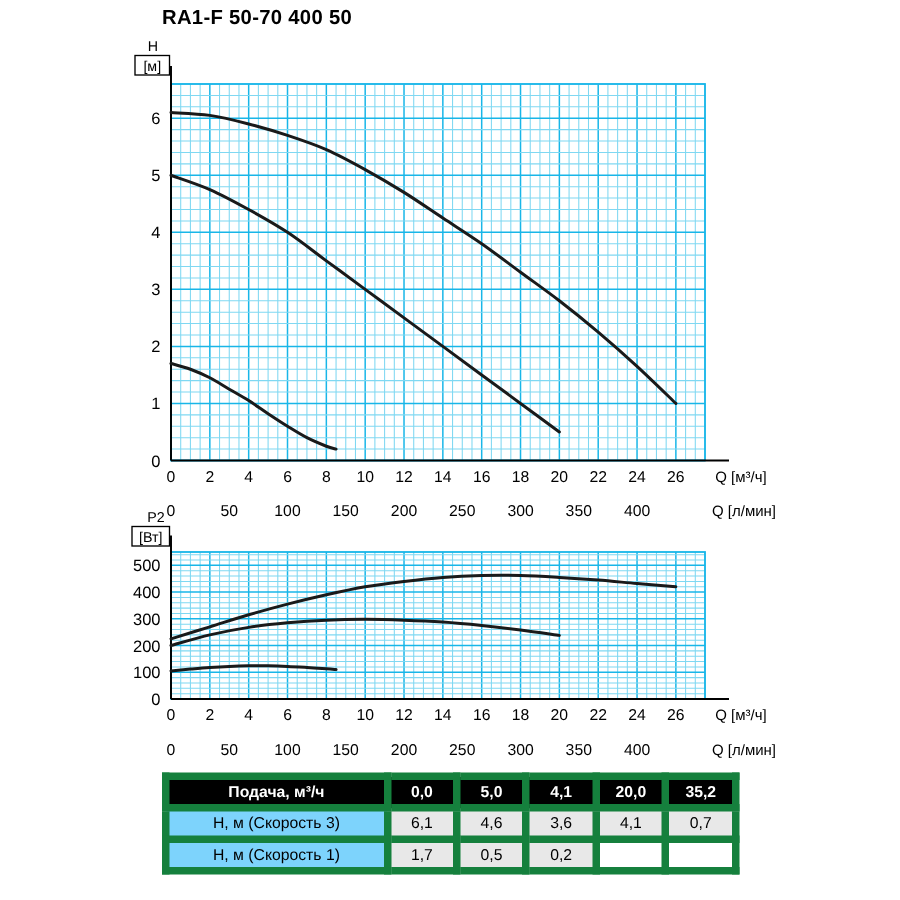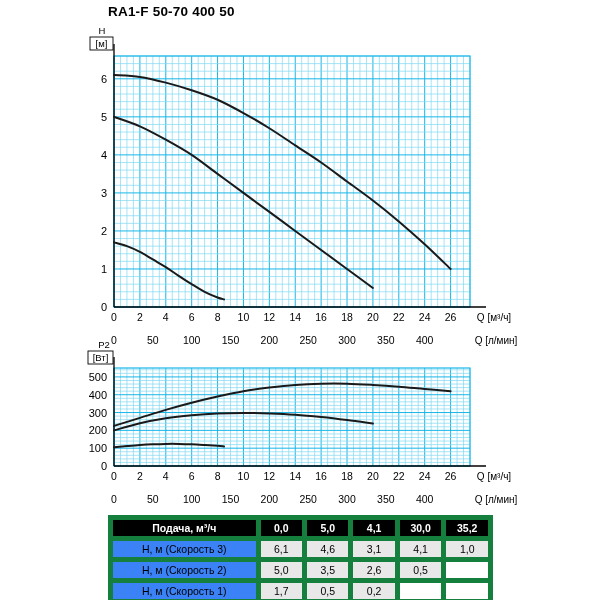--- a/index.html
+++ b/index.html
@@ -51,21 +51,21 @@
     height: 15px;
     box-sizing: border-box;
   }
   .tbl .hdr {
     background: #000000;
     color: #ffffff;
     font-weight: bold;
     font-size: 10.5px;
   }
   .tbl .rowlab {
-    background: #3b82f6;
+    background: #7dd3fc;
     color: #000;
     font-weight: normal;
     width: 150px;
   }
   .tbl .cell {
     background: #e8e8e8;
     color: #000;
     width: 47px;
     margin-left: 48px;
   }
@@ -344,40 +344,32 @@
       </g>
     </svg>
 
   <table class="tbl">
     <thead>
       <tr>
         <th class="hdr rowlab-h">Подача, м³/ч</th>
         <th class="hdr">0,0</th>
         <th class="hdr">5,0</th>
         <th class="hdr">4,1</th>
-        <th class="hdr">30,0</th>
+        <th class="hdr">20,0</th>
         <th class="hdr">35,2</th>
       </tr>
     </thead>
     <tbody>
       <tr>
         <td class="rowlab">H, м (Скорость 3)</td>
         <td class="cell">6,1</td>
         <td class="cell">4,6</td>
-        <td class="cell">3,1</td>
+        <td class="cell">3,6</td>
         <td class="cell">4,1</td>
-        <td class="cell">1,0</td>
-      </tr>
-      <tr>
-        <td class="rowlab">H, м (Скорость 2)</td>
-        <td class="cell">5,0</td>
-        <td class="cell">3,5</td>
-        <td class="cell">2,6</td>
-        <td class="cell">0,5</td>
-        <td class="cell empty"></td>
+        <td class="cell">0,7</td>
       </tr>
       <tr>
         <td class="rowlab">H, м (Скорость 1)</td>
         <td class="cell">1,7</td>
         <td class="cell">0,5</td>
         <td class="cell">0,2</td>
         <td class="cell empty"></td>
         <td class="cell empty"></td>
       </tr>
     </tbody>

